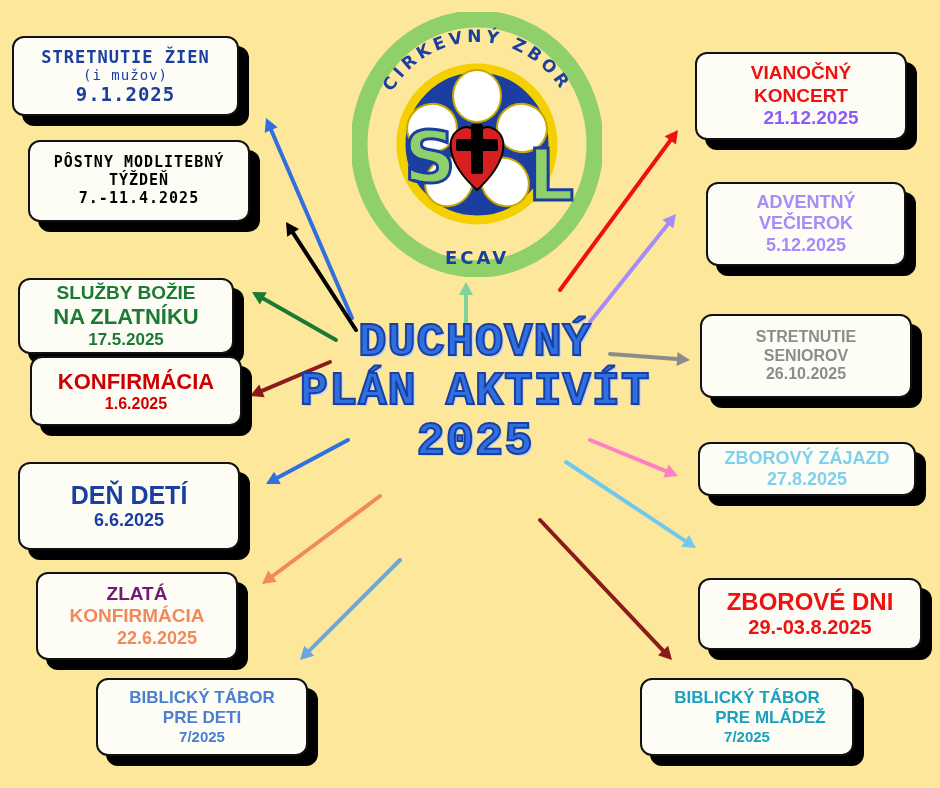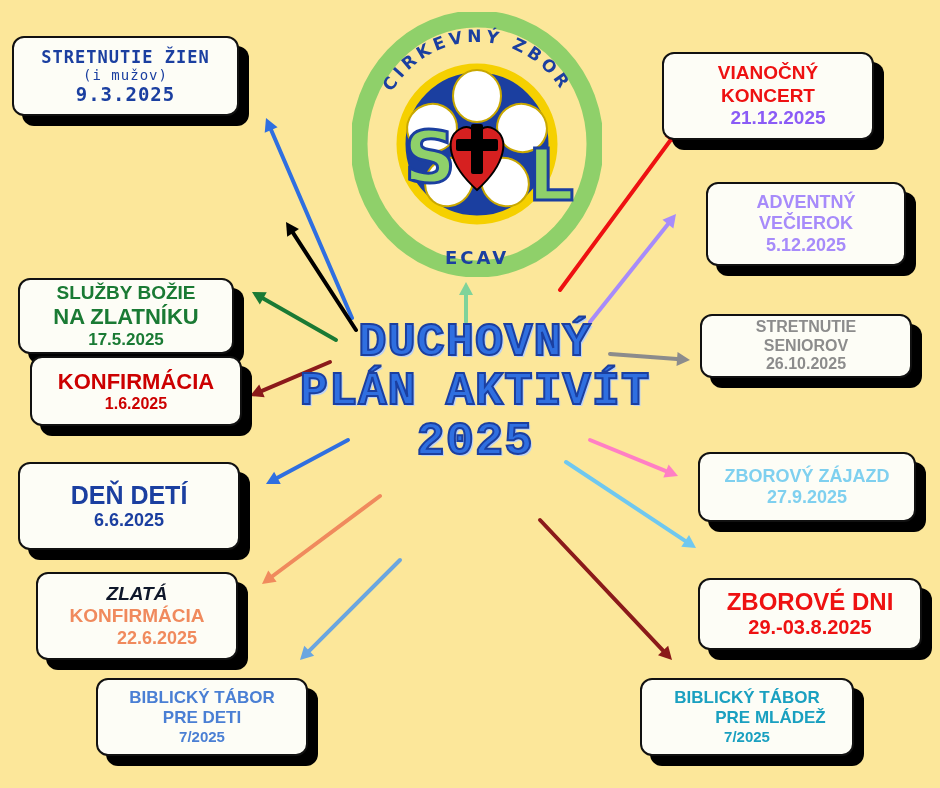--- a/index.html
+++ b/index.html
@@ -132,73 +132,78 @@
 
   <div id="title">
     <div>DUCHOVNÝ</div>
     <div>PLÁN AKTIVÍT</div>
     <div>2025</div>
   </div>
 
   <div class="box mono" style="left:12px;top:36px;width:227px;height:80px;">
     <span class="l1" style="font-size:17px;font-weight:bold;color:#1b3fa0;">STRETNUTIE ŽIEN</span>
     <span class="l2" style="font-size:14px;color:#1b3fa0;">(i mužov)</span>
-    <span class="l3" style="font-size:19px;font-weight:bold;color:#1b3fa0;">9.3.2025</span>
-  </div>
-
+    <span class="l3" style="font-size:19px;font-weight:bold;color:#1b3fa0;">9.1.2025</span>
+  </div>
+
+  <div class="box mono" style="left:28px;top:140px;width:222px;height:82px;">
+    <span class="l1" style="font-size:15px;font-weight:bold;color:#000;">PÔSTNY MODLITEBNÝ</span>
+    <span class="l2" style="font-size:15px;font-weight:bold;color:#000;">TÝŽDEŇ</span>
+    <span class="l3" style="font-size:15px;font-weight:bold;color:#000;">7.-11.4.2025</span>
+  </div>
 
   <div class="box" style="left:18px;top:250px;width:216px;height:76px;margin-top:28px;">
     <span class="l1" style="font-size:19px;font-weight:bold;color:#1a7a34;">SLUŽBY BOŽIE</span>
     <span class="l2" style="font-size:22px;font-weight:bold;color:#1a7a34;">NA ZLATNÍKU</span>
     <span class="l3" style="font-size:17px;font-weight:bold;color:#1a7a34;">17.5.2025</span>
   </div>
 
   <div class="box" style="left:30px;top:356px;width:212px;height:70px;">
     <span class="l1" style="font-size:22px;font-weight:bold;color:#cc0000;">KONFIRMÁCIA</span>
     <span class="l2" style="font-size:16px;font-weight:bold;color:#cc0000;">1.6.2025</span>
   </div>
 
   <div class="box" style="left:18px;top:462px;width:222px;height:88px;">
     <span class="l1" style="font-size:25px;font-weight:bold;color:#1b3fa0;">DEŇ DETÍ</span>
     <span class="l2" style="font-size:18px;font-weight:bold;color:#1b3fa0;">6.6.2025</span>
   </div>
 
   <div class="box" style="left:36px;top:572px;width:202px;height:88px;">
-    <span class="l1" style="font-size:19px;font-weight:bold;color:#0f172a;font-style:italic;">ZLATÁ</span>
+    <span class="l1" style="font-size:19px;font-weight:bold;color:#701a75;">ZLATÁ</span>
     <span class="l2" style="font-size:19px;font-weight:bold;color:#f08a5d;">KONFIRMÁCIA</span>
     <span class="l3" style="font-size:18px;font-weight:bold;color:#f08a5d;margin-left:40px;">22.6.2025</span>
   </div>
 
   <div class="box" style="left:96px;top:678px;width:212px;height:78px;">
     <span class="l1" style="font-size:17px;font-weight:bold;color:#4a7fd4;">BIBLICKÝ TÁBOR</span>
     <span class="l2" style="font-size:17px;font-weight:bold;color:#4a7fd4;">PRE DETI</span>
     <span class="l3" style="font-size:15px;font-weight:bold;color:#4a7fd4;">7/2025</span>
   </div>
 
-  <div class="box" style="left:662px;top:52px;width:212px;height:88px;">
+  <div class="box" style="left:695px;top:52px;width:212px;height:88px;">
     <span class="l1" style="font-size:19px;font-weight:bold;color:#ee1111;">VIANOČNÝ</span>
     <span class="l2" style="font-size:19px;font-weight:bold;color:#ee1111;">KONCERT</span>
     <span class="l3" style="font-size:19px;font-weight:bold;color:#8b5cf6;margin-left:20px;">21.12.2025</span>
   </div>
 
   <div class="box" style="left:706px;top:182px;width:200px;height:84px;">
     <span class="l1" style="font-size:18px;font-weight:bold;color:#a78bfa;">ADVENTNÝ</span>
     <span class="l2" style="font-size:18px;font-weight:bold;color:#a78bfa;">VEČIEROK</span>
     <span class="l3" style="font-size:18px;font-weight:bold;color:#a78bfa;">5.12.2025</span>
   </div>
 
-  <div class="box" style="left:700px;top:314px;width:212px;height:64px;">
+  <div class="box" style="left:700px;top:314px;width:212px;height:84px;">
     <span class="l1" style="font-size:16px;font-weight:bold;color:#8c8c8c;">STRETNUTIE</span>
     <span class="l2" style="font-size:16px;font-weight:bold;color:#8c8c8c;">SENIOROV</span>
     <span class="l3" style="font-size:16px;font-weight:bold;color:#8c8c8c;">26.10.2025</span>
   </div>
 
-  <div class="box" style="left:698px;top:452px;width:218px;height:70px;">
+  <div class="box" style="left:698px;top:442px;width:218px;height:54px;">
     <span class="l1" style="font-size:18px;font-weight:bold;color:#7fd0ef;">ZBOROVÝ ZÁJAZD</span>
-    <span class="l2" style="font-size:18px;font-weight:bold;color:#7fd0ef;">27.9.2025</span>
+    <span class="l2" style="font-size:18px;font-weight:bold;color:#7fd0ef;">27.8.2025</span>
   </div>
 
   <div class="box" style="left:698px;top:578px;width:224px;height:72px;">
     <span class="l1" style="font-size:24px;font-weight:bold;color:#ee1111;">ZBOROVÉ DNI</span>
     <span class="l2" style="font-size:20px;font-weight:bold;color:#ee1111;">29.-03.8.2025</span>
   </div>
 
   <div class="box" style="left:640px;top:678px;width:214px;height:78px;">
     <span class="l1" style="font-size:17px;font-weight:bold;color:#1aa0c0;">BIBLICKÝ TÁBOR</span>
     <span class="l2" style="font-size:17px;font-weight:bold;color:#1aa0c0;padding-left:47px;">PRE MLÁDEŽ</span>

